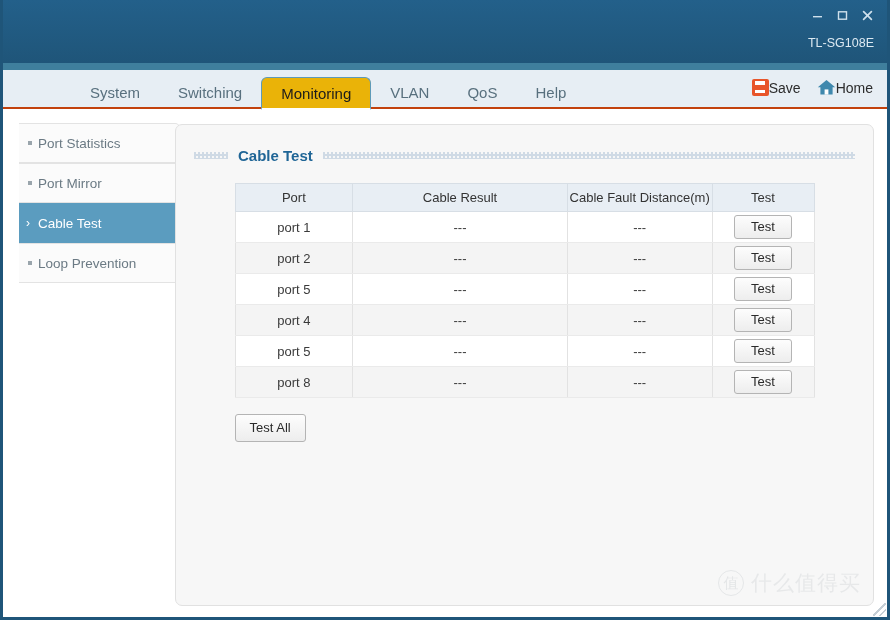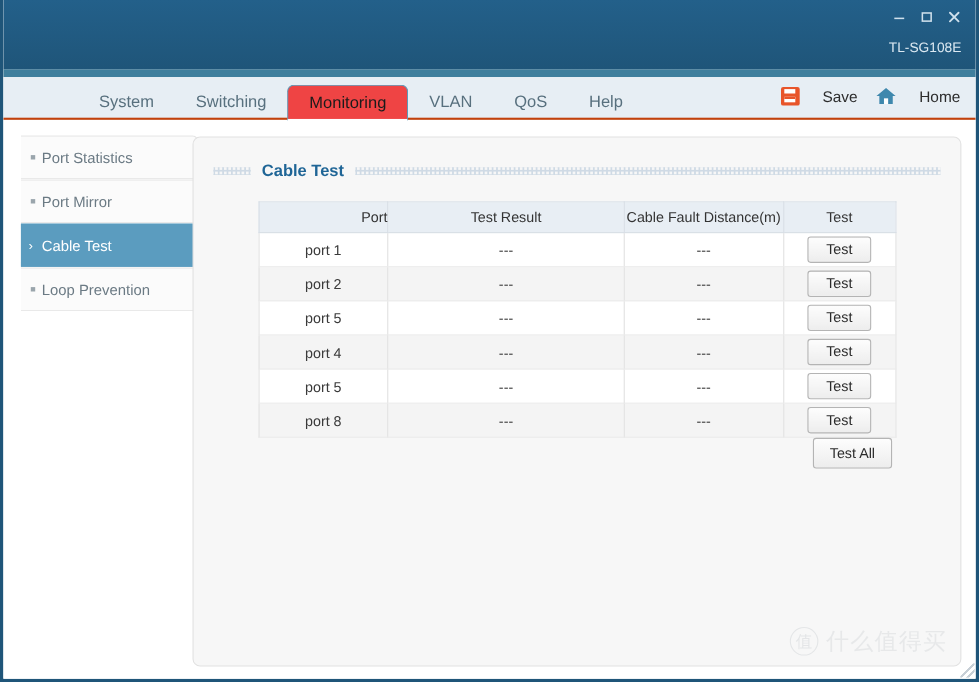--- a/index.html
+++ b/index.html
@@ -110,21 +110,21 @@
     height: 31px;
     line-height: 31px;
     font-size: 15px;
     color: #58707e;
     cursor: pointer;
     position: relative;
     top: 1px;
   }
 
   .tab.active {
-    background: #ef4444;
+    background: #eab308;
     color: #1b1b1b;
     border: 1px solid #5e9ab8;
     border-bottom: 2px solid #ffffff;
     border-radius: 6px 6px 0 0;
     height: 33px;
     line-height: 31px;
     font-size: 15px;
     z-index: 3;
     margin-bottom: -2px;
   }
@@ -134,21 +134,21 @@
     right: 14px;
     top: 9px;
     display: flex;
     align-items: center;
     gap: 16px;
   }
 
   .tool {
     display: flex;
     align-items: center;
-    gap: 21px;
+    gap: 0;
     cursor: pointer;
   }
 
   .tool-label {
     font-size: 14px;
     color: #2c2c2c;
   }
 
   .icon-save {
     width: 17px;
@@ -299,21 +299,21 @@
     text-align: center;
     border-left: 1px solid #e2e2e2;
     border-right: 1px solid #e2e2e2;
     border-bottom: 1px solid #eaeaea;
     color: #3a3a3a;
   }
 
   table.cable tr:nth-child(even) td { background: #f4f4f4; }
   table.cable tr:nth-child(odd) td { background: #ffffff; }
 
-  .col-port   { width: 118px; text-align: right; }
+  .col-port   { width: 118px; }
   .col-result { width: 215px; }
   .col-dist   { width: 145px; }
   .col-test   { width: 102px; }
 
   .dash { color: #555; letter-spacing: 0px; }
 
   .btn {
     display: inline-block;
     min-width: 58px;
     padding: 3px 12px;
@@ -321,23 +321,22 @@
     color: #2b2b2b;
     background: linear-gradient(180deg, #fdfdfd 0%, #ededed 100%);
     border: 1px solid #b4b4b4;
     border-radius: 3px;
     cursor: pointer;
     line-height: 16px;
   }
 
   .btn-all-row {
     width: 580px;
-    margin: 0 auto 0 auto;
-    display: flex;
-    justify-content: flex-end;
+    margin: 16px auto 0 auto;
+    display: flex;
     padding-right: 4px;
   }
 
   .btn-all {
     min-width: 70px;
     padding: 5px 14px;
   }
 
   
   .watermark {
@@ -465,21 +464,21 @@
         <div class="dots dots-left"></div>
         <div class="panel-title">Cable Test</div>
         <div class="dots dots-right"></div>
       </div>
 
       <div class="table-wrap">
         <table class="cable">
           <thead>
             <tr>
               <th class="col-port">Port</th>
-              <th class="col-result">Test Result</th>
+              <th class="col-result">Cable Result</th>
               <th class="col-dist">Cable Fault Distance(m)</th>
               <th class="col-test">Test</th>
             </tr>
           </thead>
           <tbody>
             <tr>
               <td>port 1</td>
               <td class="dash">---</td>
               <td class="dash">---</td>
               <td><span class="btn">Test</span></td>

